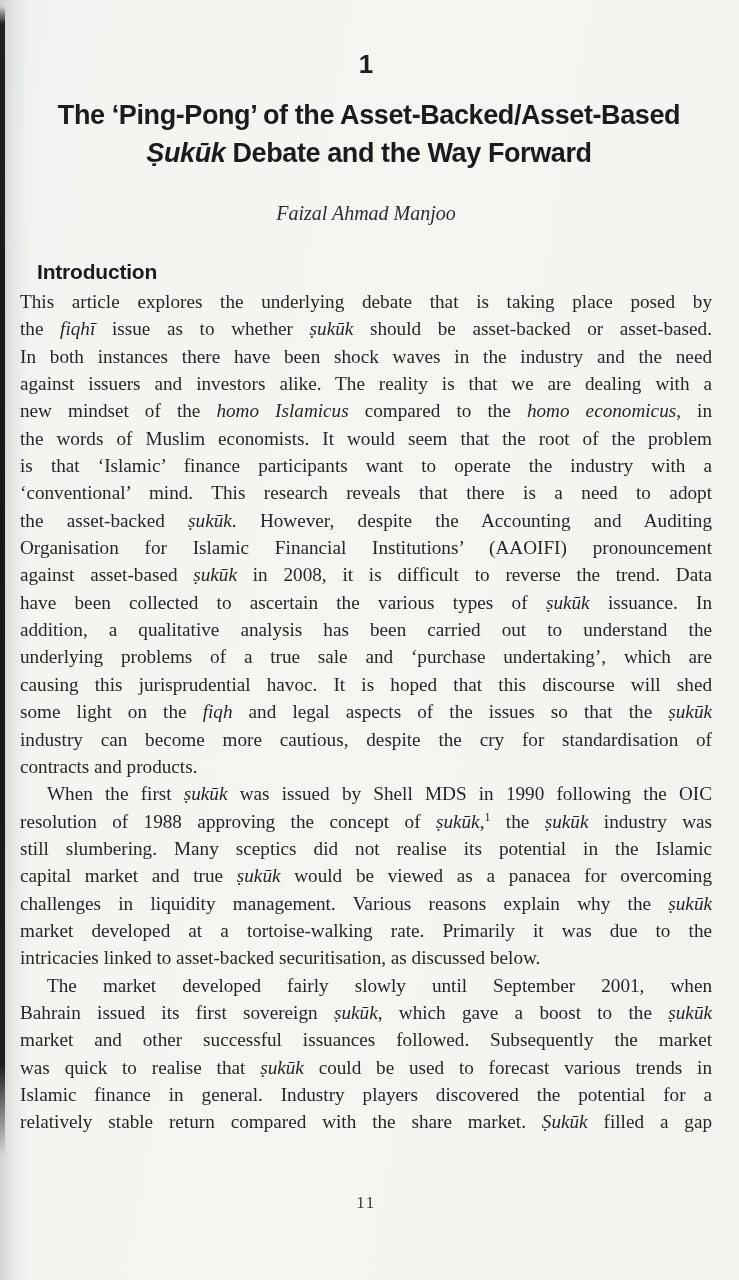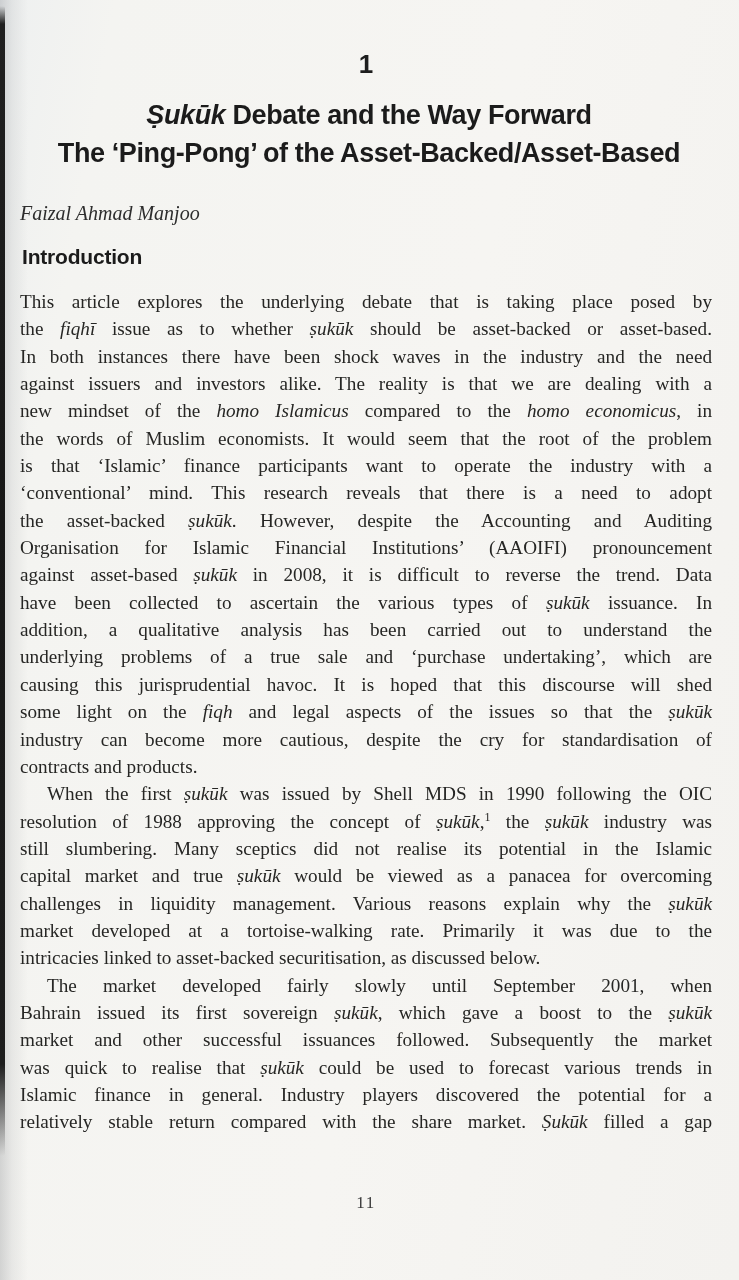--- a/index.html
+++ b/index.html
@@ -62,30 +62,31 @@
     letter-spacing: -0.4px;
     color: #1b1b1b;
   }
   .title .line { text-align: center; }
 
   .author {
     position: absolute;
     top: 202px;
     left: 20px;
     width: 692px;
+    text-align: center;
     font-style: italic;
     font-size: 20px;
     color: #2d2d2d;
   }
 
   .section {
     position: absolute;
     top: 245px;
     left: 22px;
-    margin: 0;
+    margin: 15px;
     font-family: "Liberation Sans", sans-serif;
     font-weight: 700;
     font-size: 21px;
     letter-spacing: -0.2px;
     color: #1b1b1b;
   }
 
   .bodytext {
     position: absolute;
     top: 288px;
@@ -123,22 +124,22 @@
 </style>
 </head>
 <body>
 
 <div class="scan">
   <div class="binding"></div>
 
   <div class="chapter">1</div>
 
   <h1 class="title">
+      <div class="line"><span>The ‘Ping-Pong’ of the Asset-Backed/Asset-Based</span></div>
       <div class="line"><span class="it">Ṣukūk</span><span> Debate and the Way Forward</span></div>
-      <div class="line"><span>The ‘Ping-Pong’ of the Asset-Backed/Asset-Based</span></div>
     </h1>
 
   <div class="author">Faizal Ahmad Manjoo</div>
 
   <h2 class="section">Introduction</h2>
 
   <div class="bodytext">
     <div>
         <div class="line"><span>This article explores the underlying debate that is taking place posed by</span></div>
         <div class="line"><span>the </span><span class="it">fiqhī</span><span> issue as to whether </span><span class="it">ṣukūk</span><span> should be asset-backed or asset-based.</span></div>

